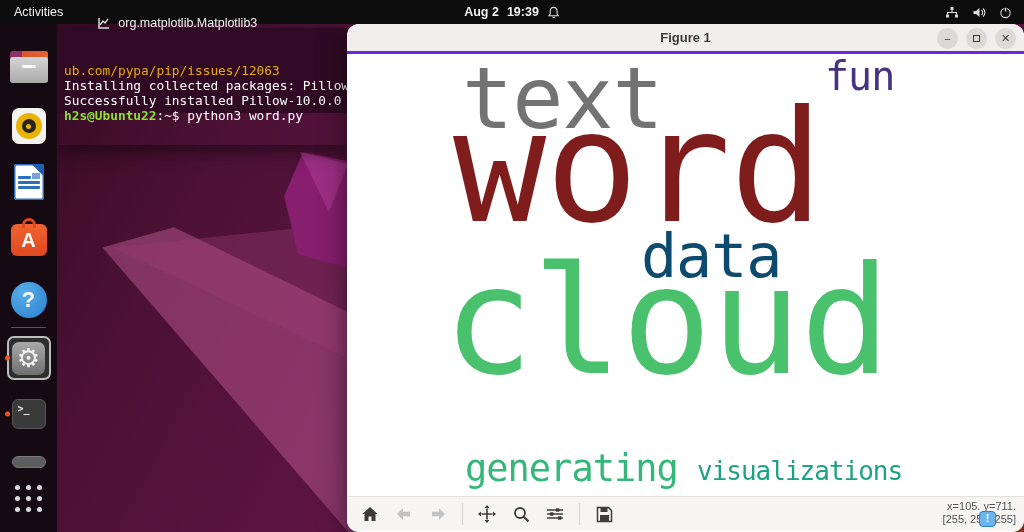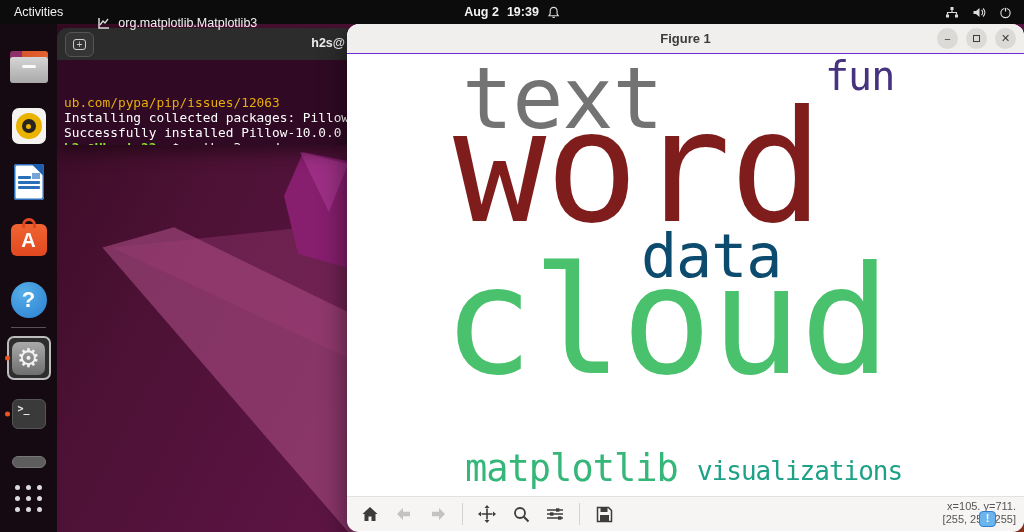--- a/index.html
+++ b/index.html
@@ -121,21 +121,21 @@
   #term-title { position:absolute; right:2px; top:8px; color:#efefef; font-weight:bold;
                 font-size:12.5px; }
   #term-body { height:85px; background:#300a24; padding:5px 0 0 7px;
                font-family:"DejaVu Sans Mono", monospace; font-size:12.8px;
                line-height:15px; white-space:pre; }
 
   
   #figure { position:absolute; left:347px; top:24px; width:677px; height:508px;
             z-index:20; border-radius:12px; overflow:hidden;
             box-shadow:0 10px 28px rgba(0,0,0,.55); background:#fff; }
-  #fig-titlebar { height:30px; background:#f1efed; border-bottom:1px solid #6d28d9;
+  #fig-titlebar { height:30px; background:#f1efed; border-bottom:3px solid #6d28d9;
                   position:relative; display:flex; align-items:center; justify-content:center; }
   #fig-title { font-size:13px; font-weight:bold; color:#3b3b3b; }
   .fig-btns { position:absolute; right:8px; top:4px; display:flex; gap:8px; }
   .fig-btn { width:21px; height:21px; border-radius:50%; background:#dcdad7;
              display:flex; align-items:center; justify-content:center;
              font-size:11px; color:#3b3b3b; }
   .fig-btn .sq { width:7px; height:7px; border:1.3px solid #3b3b3b; }
   
   #canvas { position:relative; width:677px; height:442px; background:#ffffff; overflow:hidden; }
   .wc-word { position:absolute; font-family:"DejaVu Sans Mono", monospace;
@@ -273,26 +273,20 @@
           <i></i>
           <i></i>
           <i></i>
           <i></i>
           <i></i>
         </span>
     </div>
   </div>
 
   <div id="terminal">
-    <div id="term-titlebar">
-      <span class="term-newtab">
-          <span class="glyph"></span>
-        </span>
-      <span id="term-title">h2s@</span>
-    </div>
     <div id="term-body">
       <div id="term-lines"><div><span style="color: rgb(233, 173, 12);">ub.com/pypa/pip/issues/12063</span></div><div><span style="color: rgb(255, 255, 255);">Installing collected packages: Pillow</span></div><div><span style="color: rgb(255, 255, 255);">Successfully installed Pillow-10.0.0</span></div><div><span style="color: rgb(138, 226, 52); font-weight: bold;">h2s@Ubuntu22</span><span style="color: rgb(255, 255, 255);">:~$</span><span style="color: rgb(255, 255, 255);"> python3 word.py</span></div></div>
       
     </div>
   </div>
 
   <div id="figure">
     <div id="fig-titlebar">
       <span id="fig-title">Figure 1</span>
       <span class="fig-btns">
@@ -303,21 +297,21 @@
         <span class="fig-btn">✕</span>
       </span>
     </div>
 
     <div id="canvas">
         <span class="wc-word" style="left: 115px; top: 2px; font-size: 85px; color: #737373;">text</span>
         <span class="wc-word" style="left: 478px; top: 2px; font-size: 40px; color: rgb(70, 50, 126);">fun</span>
         <span class="wc-word" style="left: 106px; top: 36px; font-size: 155px; color: #7f1d1d;">word</span>
         <span class="wc-word" style="left: 294px; top: 172px; font-size: 60px; color: #0c4a6e;">data</span>
         <span class="wc-word" style="left: 96px; top: 192px; font-size: 150px; color: rgb(74, 193, 109);">cloud</span>
-        <span class="wc-word" style="left: 118px; top: 396px; font-size: 37px; color: rgb(53, 183, 121);">matplotlib</span>
+        <span class="wc-word" style="left: 118px; top: 396px; font-size: 37px; color: rgb(53, 183, 121);">generating</span>
         <span class="wc-word" style="left: 350px; top: 404px; font-size: 26px; color: rgb(31, 161, 135);">visualizations</span>
       </div>
 
     <div id="fig-toolbar">
       <button class="tool-btn">
         <svg width="18" height="16" viewBox="0 0 18 16">
             <path d="M9 1L1.5 8h2v7h4v-4.5h3V15h4V8h2z" fill="#3c3c3c"></path>
           </svg>
       </button>
       <button class="tool-btn">

